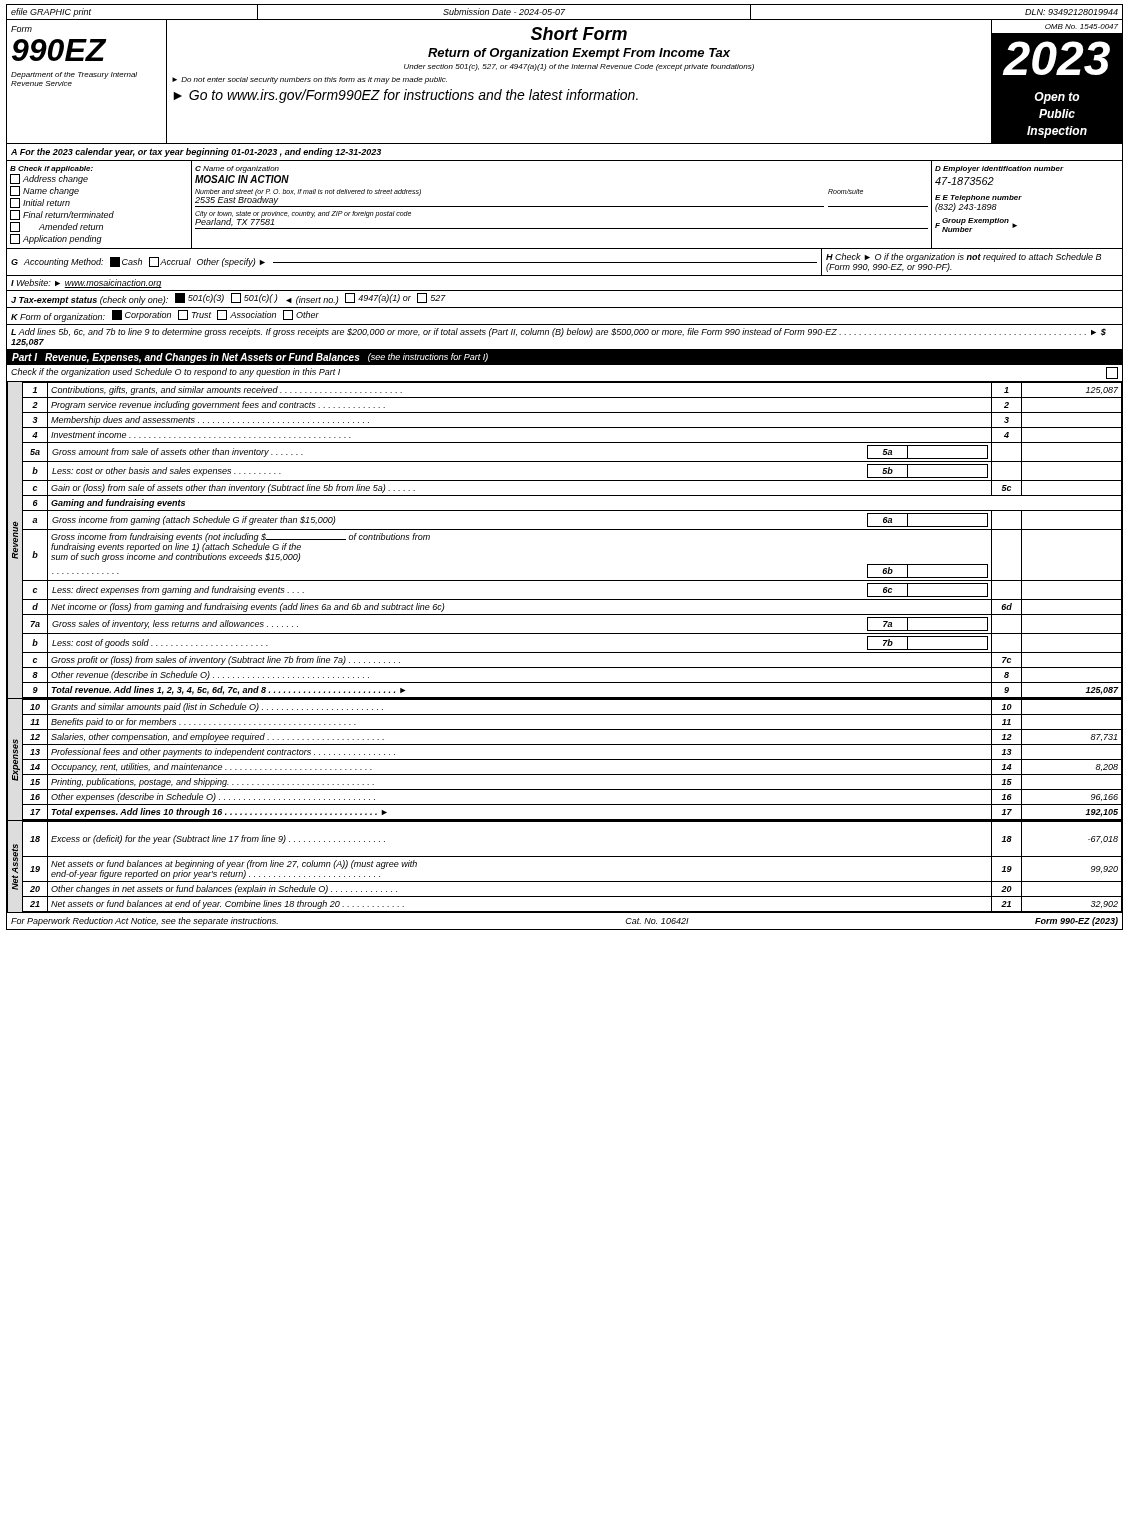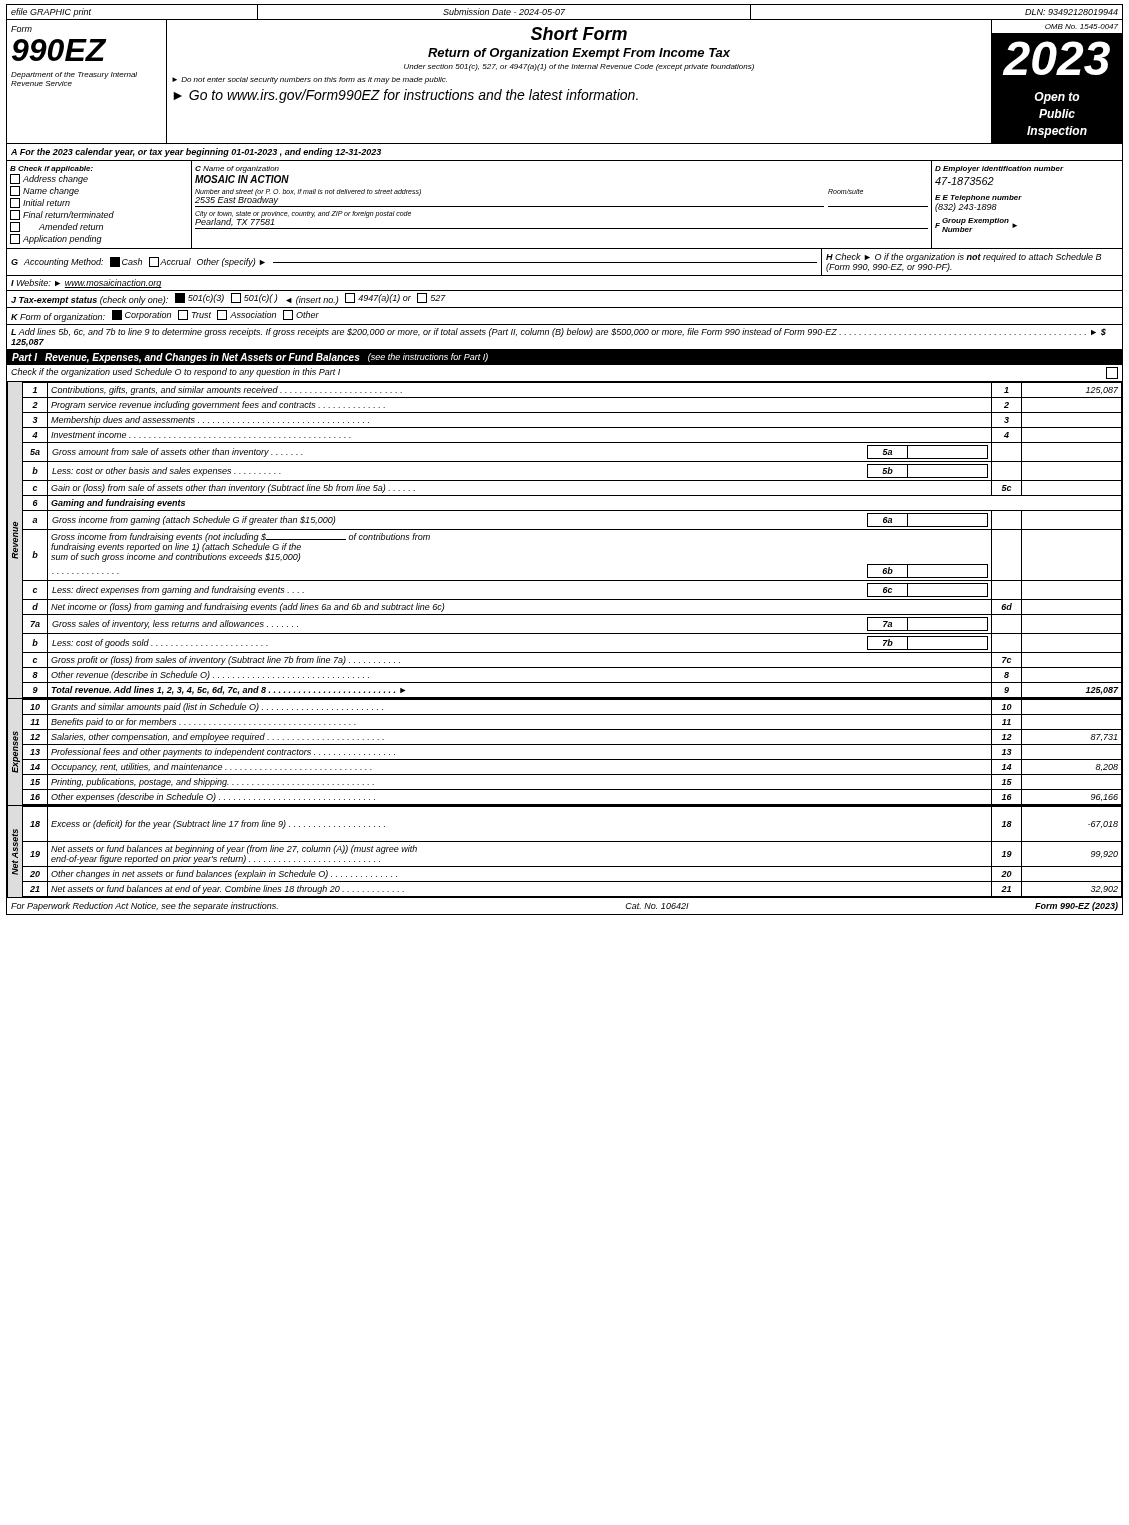--- a/index.html
+++ b/index.html
@@ -432,20 +432,26 @@
           <td style="border:1px solid black;padding:2px 3px;">Printing, publications, postage, and shipping. . . . . . . . . . . . . . . . . . . . . . . . . . . . . .</td>
           <td style="width:30px;text-align:center;font-weight:bold;border:1px solid black;padding:2px 3px;">15</td>
           <td style="width:100px;text-align:right;border:1px solid black;padding:2px 3px;"></td>
         </tr>
         <tr>
           <td style="width:25px;text-align:center;font-weight:bold;border:1px solid black;padding:2px 3px;">16</td>
           <td style="border:1px solid black;padding:2px 3px;">Other expenses (describe in Schedule O) . . . . . . . . . . . . . . . . . . . . . . . . . . . . . . . .</td>
           <td style="width:30px;text-align:center;font-weight:bold;border:1px solid black;padding:2px 3px;">16</td>
           <td style="width:100px;text-align:right;border:1px solid black;padding:2px 3px;">96,166</td>
         </tr>
+        <tr>
+          <td style="width:25px;text-align:center;font-weight:bold;border:1px solid black;padding:2px 3px;">17</td>
+          <td style="border:1px solid black;padding:2px 3px;font-weight:bold;">Total expenses. Add lines 10 through 16 . . . . . . . . . . . . . . . . . . . . . . . . . . . . . . . ►</td>
+          <td style="width:30px;text-align:center;font-weight:bold;border:1px solid black;padding:2px 3px;">17</td>
+          <td style="width:100px;text-align:right;border:1px solid black;padding:2px 3px;font-weight:bold;">192,105</td>
+        </tr>
       </tbody>
         </table>
     </div>
   </div>
 
   <div style="display:flex; border:1px solid black; border-top:none;">
     <div style="writing-mode:vertical-rl;transform:rotate(180deg);text-align:center;font-weight:bold;font-size:9px;background:#ddd;border-right:1px solid black;padding:4px 2px;">Net Assets</div>
     <div style="flex:1;">
       <table style="width:100%; border-collapse:collapse; font-size:9px;">
         <tbody>

